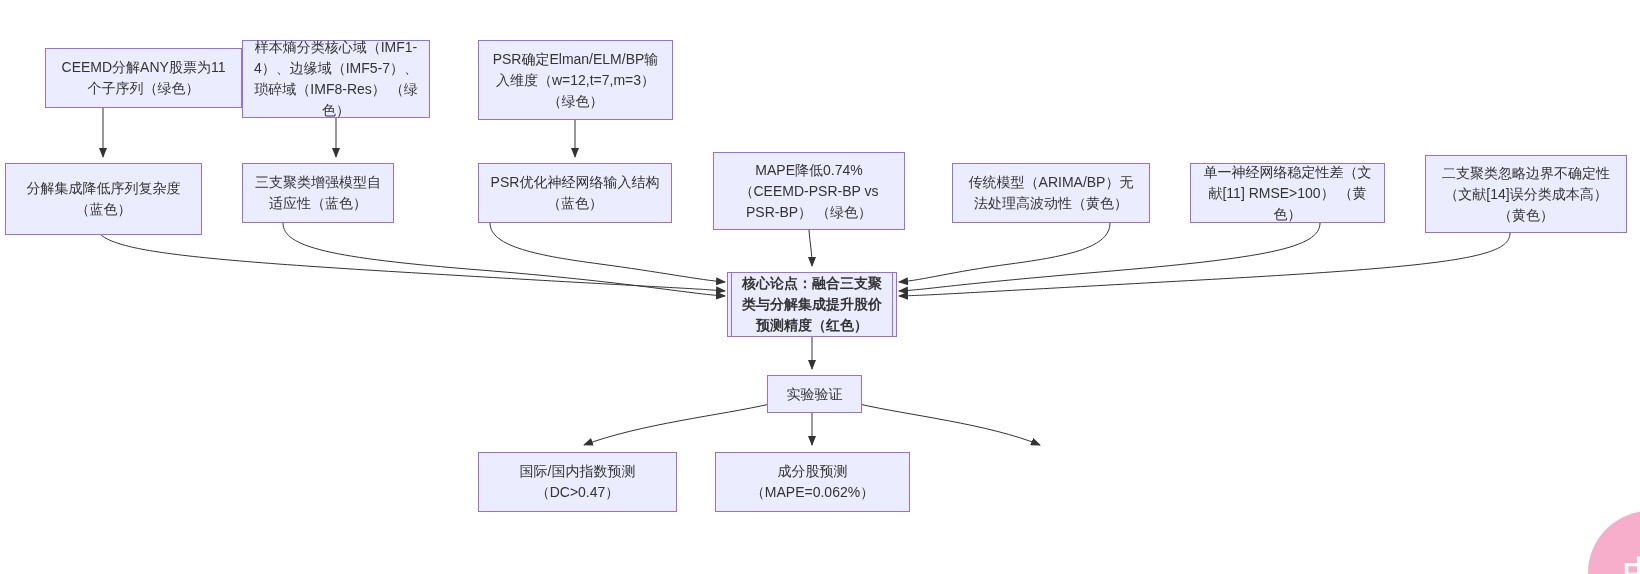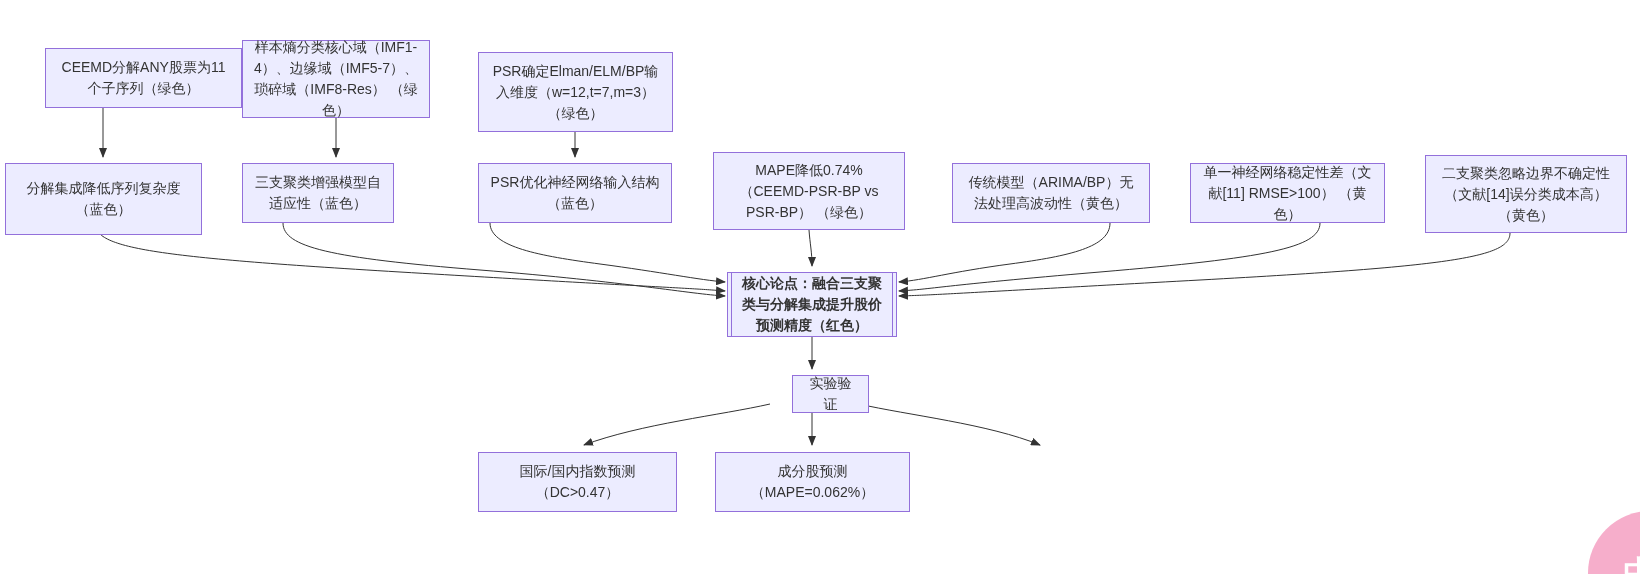--- a/index.html
+++ b/index.html
@@ -67,21 +67,21 @@
       <path d="M859,404 C907,415 989,424 1040,445" marker-end="url(#arrow)"></path>
     </g>
   </svg>
 
   <div class="node" style="left:5px;top:48px;width:197px;height:60px;margin-left:40px;">
     <span>CEEMD分解ANY股票为11个子序列（绿色）</span>
   </div>
   <div class="node" style="left:242px;top:40px;width:188px;height:78px;">
     <span>样本熵分类核心域（IMF1-4）、边缘域（IMF5-7）、琐碎域（IMF8-Res） （绿色）</span>
   </div>
-  <div class="node" style="left:478px;top:40px;width:195px;height:80px;margin-top:12px;">
+  <div class="node" style="left:478px;top:40px;width:195px;height:80px;">
     <span>PSR确定Elman/ELM/BP输入维度（w=12,t=7,m=3） （绿色）</span>
   </div>
 
   <div class="node" style="left:5px;top:163px;width:197px;height:72px;">
     <span>分解集成降低序列复杂度（蓝色）</span>
   </div>
   <div class="node" style="left:242px;top:163px;width:152px;height:60px;">
     <span>三支聚类增强模型自适应性（蓝色）</span>
   </div>
   <div class="node" style="left:478px;top:163px;width:194px;height:60px;">
@@ -97,21 +97,21 @@
     <span>单一神经网络稳定性差（文献[11] RMSE&gt;100） （黄色）</span>
   </div>
   <div class="node" style="left:1425px;top:155px;width:202px;height:78px;">
     <span>二支聚类忽略边界不确定性（文献[14]误分类成本高）（黄色）</span>
   </div>
 
   <div class="node node-core" style="left:727px;top:272px;width:170px;height:65px;">
     <span>核心论点：融合三支聚类与分解集成提升股价预测精度（红色）</span>
   </div>
 
-  <div class="node" style="left:792px;top:375px;width:77px;height:38px;">
+  <div class="node" style="left:767px;top:375px;width:95px;height:38px;">
     <span>实验验证</span>
   </div>
 
   <div class="node" style="left:478px;top:452px;width:199px;height:60px;">
     <span>国际/国内指数预测（DC&gt;0.47）</span>
   </div>
   <div class="node" style="left:715px;top:452px;width:195px;height:60px;">
     <span>成分股预测（MAPE=0.062%）</span>
   </div>
 

